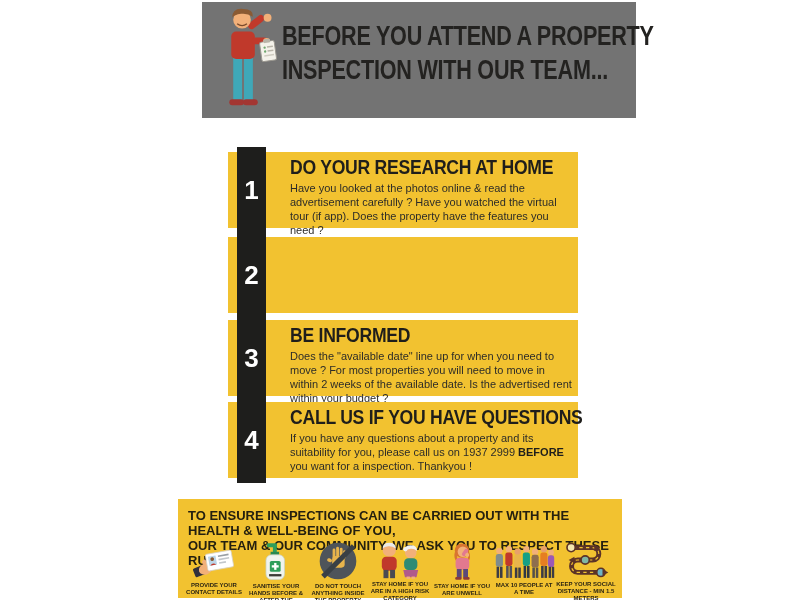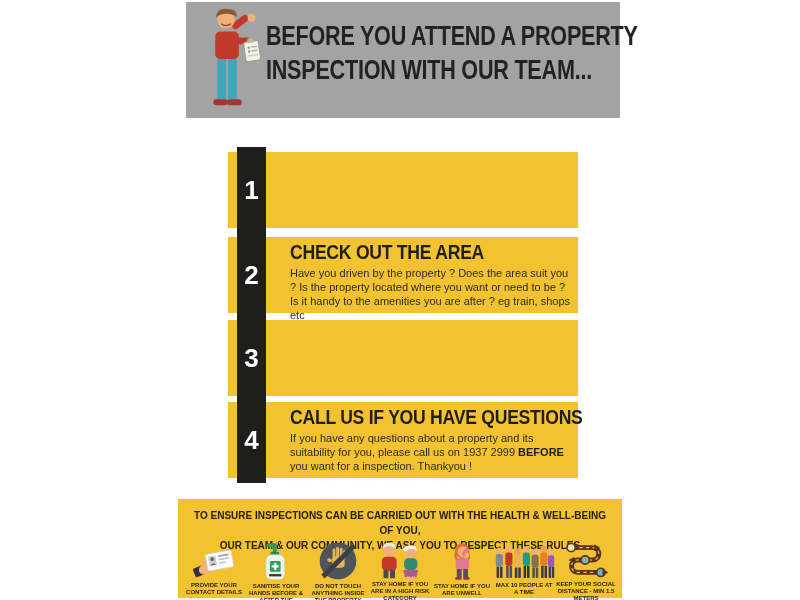--- a/index.html
+++ b/index.html
@@ -4,22 +4,22 @@
 <style>
   html,body{margin:0;padding:0;}
   body{
     width:800px;height:600px;background:#ffffff;overflow:hidden;
     font-family:"Liberation Sans", sans-serif;position:relative;
   }
   .poster{position:absolute;inset:0;}
 
   
   .header{
-    position:absolute;left:186px;top:2px;width:434px;height:116px;
-    background:#a3a3a3;
+    position:absolute;left:202px;top:2px;width:434px;height:116px;
+    background:#737373;
   }
   .man{position:absolute;left:8px;bottom:2px;width:70px;height:110px;}
   .title{
     position:absolute;left:80px;top:17px;
     color:#232220;font-weight:700;font-size:27px;line-height:34px;
     letter-spacing:-.3px;white-space:nowrap;
     transform:scaleX(.8);transform-origin:0 0;
   }
 
   
@@ -37,22 +37,22 @@
   }
   .step p{margin:3px 0 0 0;color:#2d2c28;font-size:11px;line-height:14px;}
   .step p b{color:#1f1e1b;}
   .step1{top:147px;} .step2{top:232px;} .step3{top:315px;} .step4{top:397px;}
 
   
   .footer{
     position:absolute;left:178px;top:499px;width:444px;height:99px;background:#F2C230;
   }
   .rules-text{
-    margin:9px 10px 0 10px;text-align:center;color:#25200f;
-    font-weight:700;font-size:10px;line-height:15px;
+    margin:9px 10px 0 10px;color:#25200f;
+    font-weight:700;font-size:13px;line-height:15px;
   }
   .icons-row{
     position:absolute;left:6px;right:6px;top:42px;bottom:2px;
     display:flex;justify-content:space-between;
   }
   .rule{width:60px;display:flex;flex-direction:column;align-items:center;}
   .rule .glyph{height:40px;display:flex;align-items:flex-end;justify-content:center;}
   .rule .lbl{
     margin-top:2px;text-align:center;color:#2c2513;font-weight:700;
     font-size:6px;line-height:7px;letter-spacing:0;
@@ -95,34 +95,38 @@
     </svg>
     <div class="title">
       <div>BEFORE YOU ATTEND A PROPERTY</div>
       <div>INSPECTION WITH OUR TEAM...</div>
     </div>
   </div>
 
   <div class="step step1">
     <div class="bar"></div>
     <div class="num">1</div>
+    <div class="content">
+      <h2>DO YOUR RESEARCH AT HOME</h2>
+      <p>Have you looked at the photos online &amp; read the advertisement carefully ? Have you watched the virtual tour (if app). Does the property have the features you need ?</p>
+    </div>
   </div>
 
   <div class="step step2">
     <div class="bar"></div>
     <div class="num">2</div>
+  </div>
+
+  <div class="step step3">
+    <div class="bar"></div>
+    <div class="num">3</div>
     <div class="content">
-      <h2>CHECK OUT THE AREA</h2>
-      <p>Have you driven by the property ? Does the area suit you ? Is the property located where you want or need to be ? Is it handy to the amenities you are after ? eg train, shops etc</p>
-    </div>
-  </div>
-
-  <div class="step step3">
-    <div class="bar"></div>
-    <div class="num">3</div>
+      <h2>BE INFORMED</h2>
+      <p>Does the "available date" line up for when you need to move ? For most properties you will need to move in within 2 weeks of the available date. Is the advertised rent within your budget ?</p>
+    </div>
   </div>
 
   <div class="step step4">
     <div class="bar"></div>
     <div class="num">4</div>
     <div class="content">
       <h2>CALL US IF YOU HAVE QUESTIONS</h2>
       <p><span>If you have any questions about a property and its suitability for you, please call us on 1937 2999 </span><b>BEFORE</b><span> you want for a inspection. Thankyou !</span></p>
     </div>
   </div>

